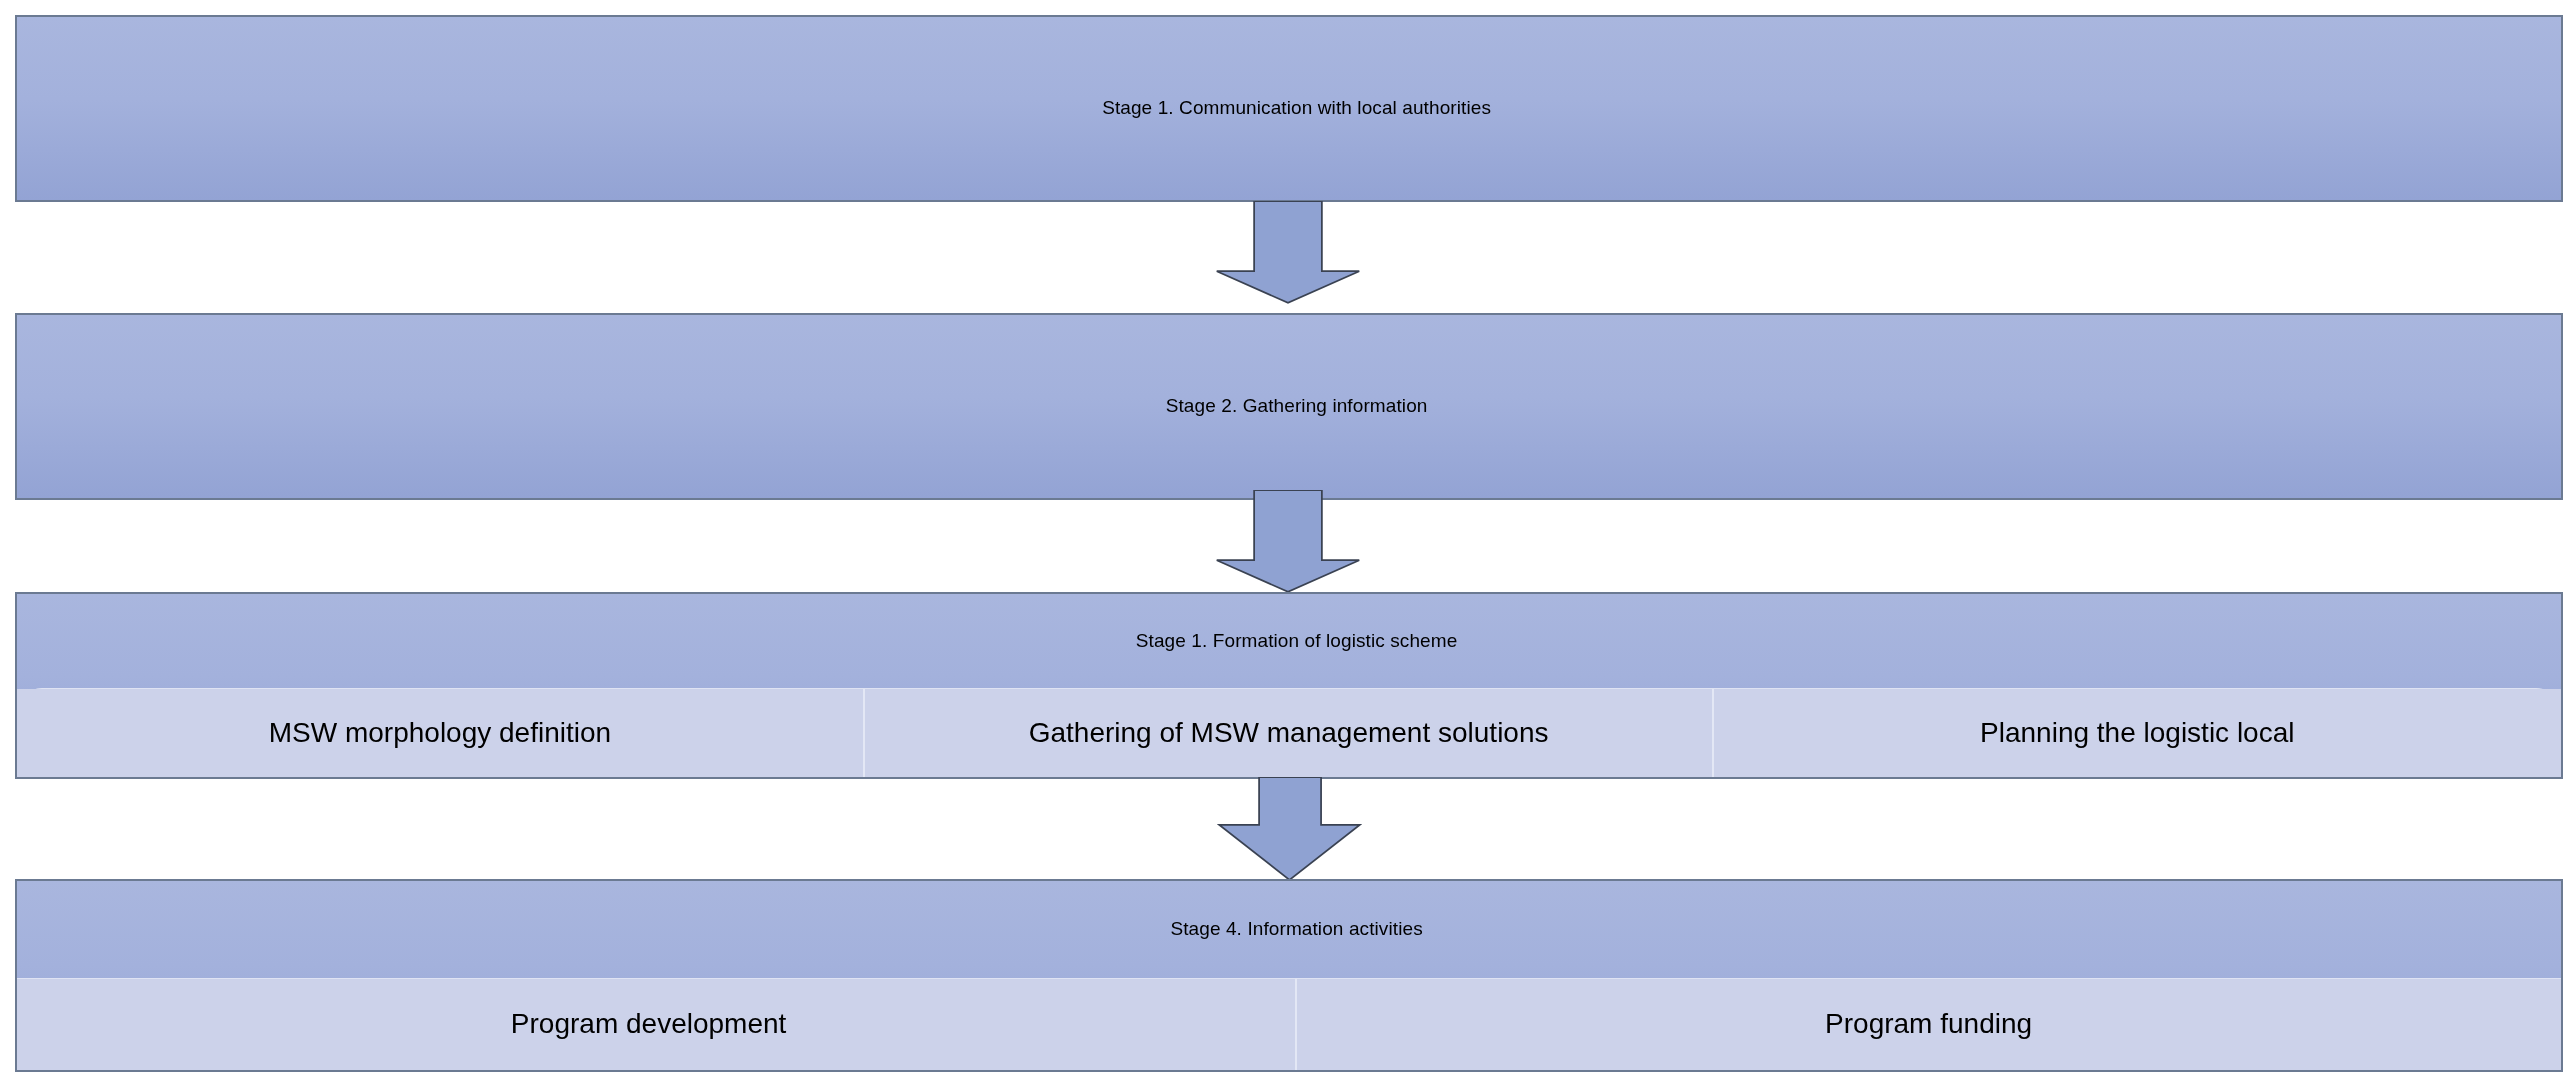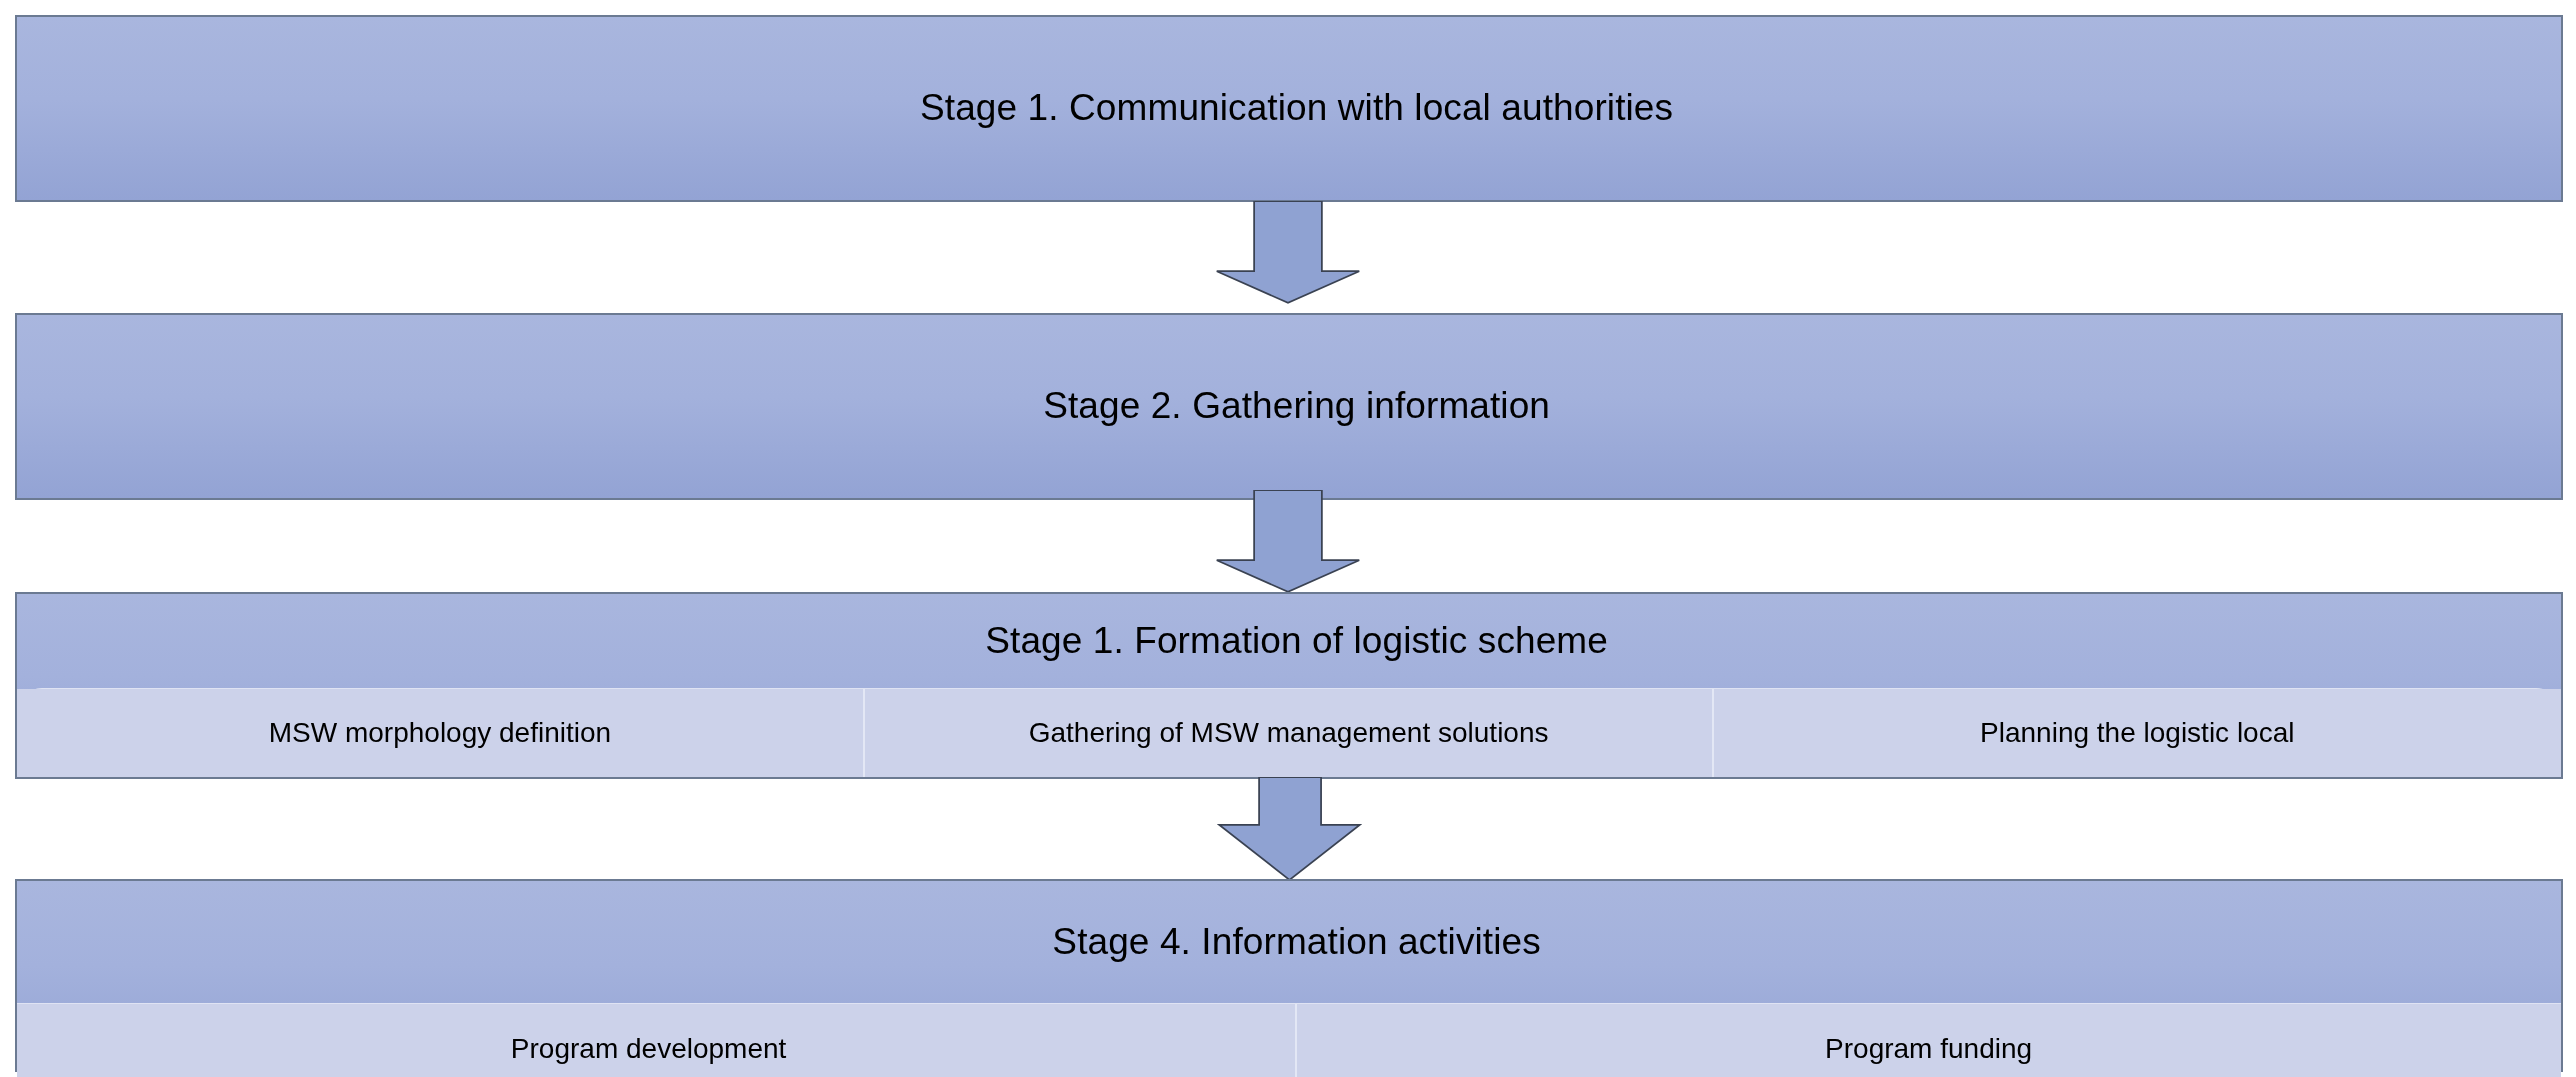--- a/index.html
+++ b/index.html
@@ -28,21 +28,21 @@
     flex-direction: column;
     box-shadow: 0 0 0 0 transparent;
   }
   .stage-box.simple {
     align-items: center;
     justify-content: center;
   }
 
   .stage-title {
     color: #000000;
-    font-size: 37px;
+    font-size: 19px;
     line-height: 1.1;
     text-align: center;
     white-space: nowrap;
     letter-spacing: 0.1px;
     margin-left: 16px;
   }
 
   .stage-head {
     flex: 0 0 auto;
     display: flex;
@@ -128,21 +128,21 @@
     </div>
   </div>
 
   <div class="arrow" style="left:1217px; top:777px; width:145px; height:104px;">
     <svg viewBox="0 0 248 178" preserveAspectRatio="none">
       <polygon points="72,0 178,0 178,82 244,82 124,176 4,82 72,82" fill="#8fa2d2" stroke="#3a4252" stroke-width="3"></polygon>
     </svg>
   </div>
 
   <div class="stage-box" style="left:14.6px; top:879px; width:2548px; height:193px;">
-    <div class="stage-head" style="height:122px;border-radius:29px;">
+    <div class="stage-head" style="height:97px;border-radius:29px;">
       <div class="stage-title">Stage 4. Information activities</div>
     </div>
     <div class="stage-subrow" style="height:91px;gap:14px;">
       <div class="subcell">
         <span class="subcell-label">Program development</span>
       </div>
       <div class="subcell">
         <span class="subcell-label">Program funding</span>
       </div>
     </div>

